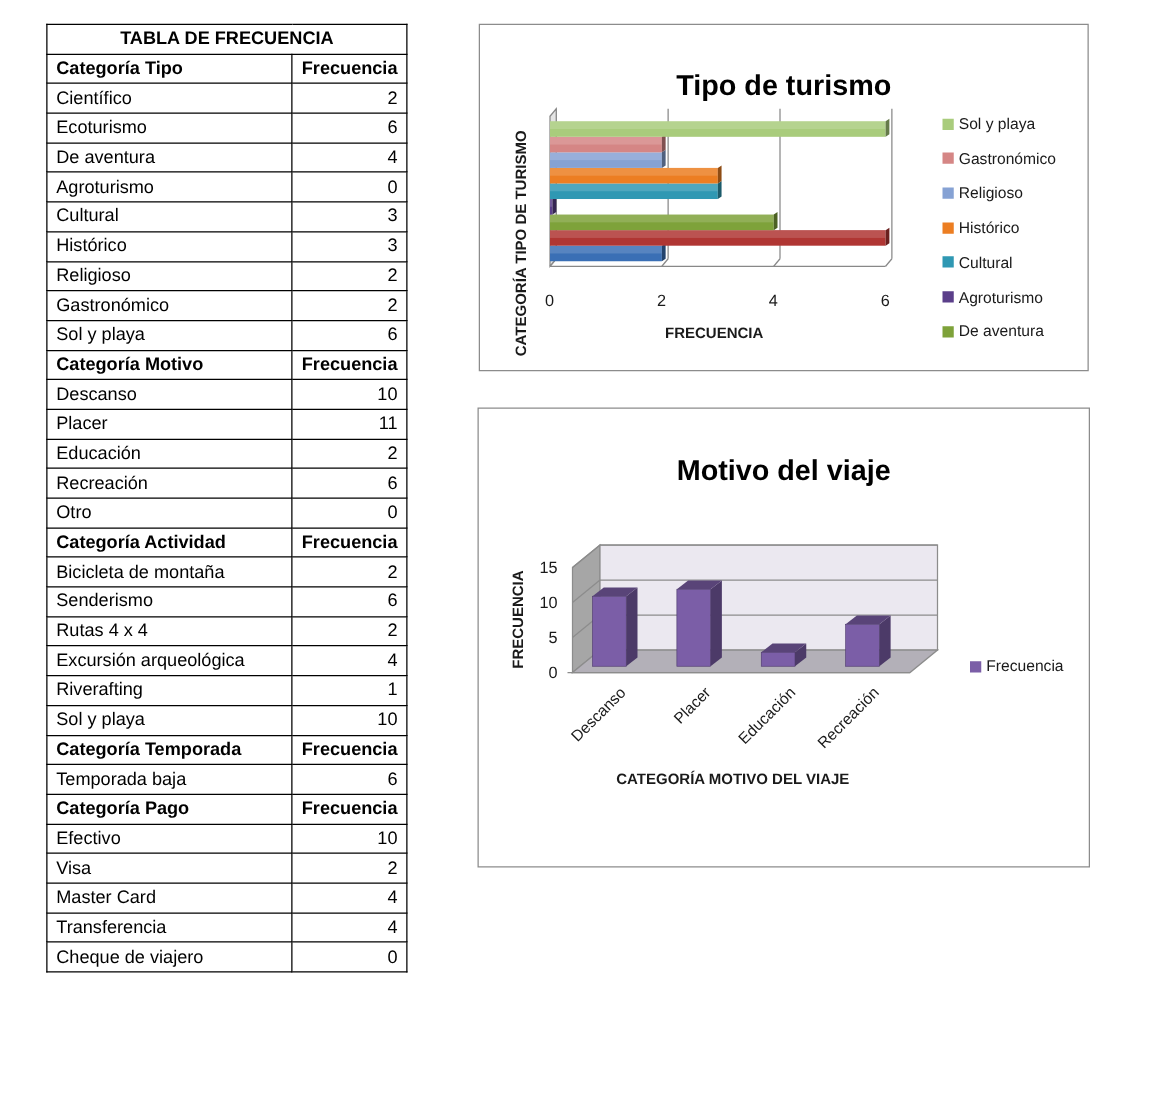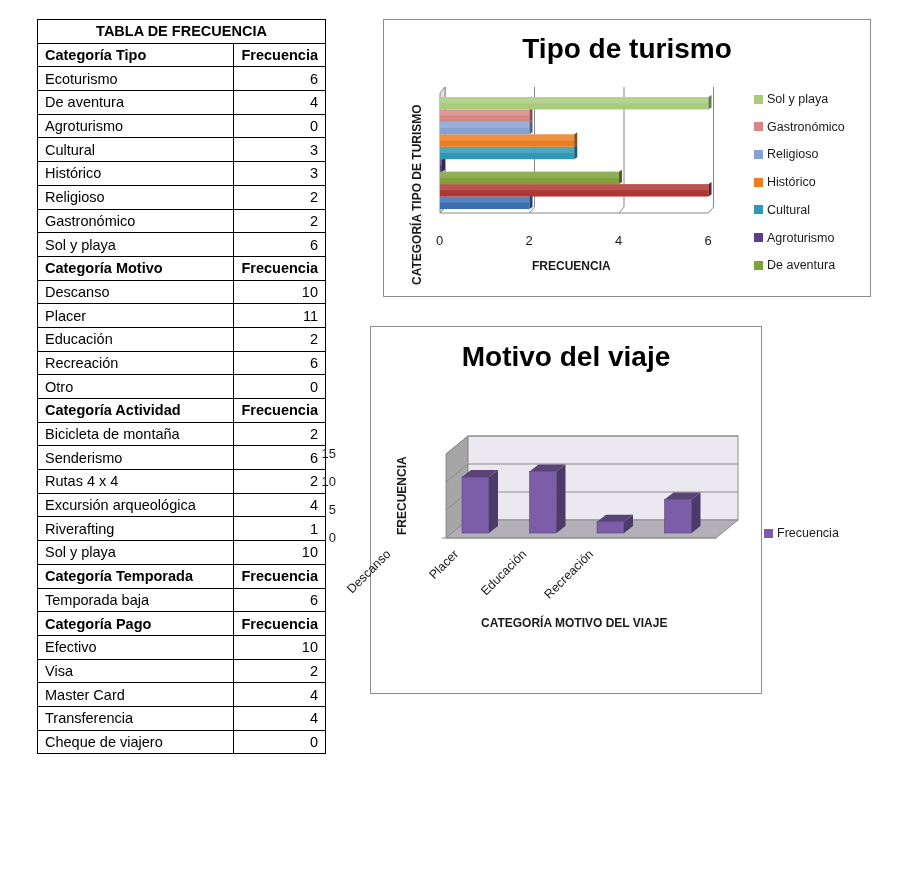--- a/index.html
+++ b/index.html
@@ -5,39 +5,43 @@
   * { box-sizing: border-box; margin: 0; padding: 0; }
   body { width: 921px; height: 895px; background: #ffffff; position: relative; font-family: "Liberation Sans", sans-serif; color: #000; overflow: hidden; }
   .freq-table { position: absolute; left: 37px; top: 19px; width: 289px; border-collapse: collapse; font-size: 14.5px; }
   .freq-table td { border: 1px solid #000; height: 23.7px; padding: 0 7px; line-height: 22px; white-space: nowrap; }
   .freq-table td.num { text-align: right; width: 91px; }
   .freq-table tr.title td { text-align: center; font-weight: bold; }
   .freq-table tr.hdr td { font-weight: bold; }
   .freq-table tr.hdr td.num { text-align: right; }
   .chart-box { position: absolute; background: #fff; border: 1px solid #8c8c8c; }
   #chart1 { left: 383px; top: 19px; width: 488px; height: 278px; }
-  #chart2 { left: 370px; top: 326px; width: 392px; height: 368px; }
-  .chart-title { position: absolute; left: 0; right: 0; text-align: center; font-weight: bold; font-size: 28px; }
+  #chart2 { left: 382px; top: 326px; width: 490px; height: 368px; }
+  .chart-title { position: absolute; left: 0; right: 0; text-align: center; font-weight: bold; font-size: 23px; margin-top: 22px; }
   .axis-label { position: absolute; font-weight: bold; font-size: 12px; white-space: nowrap; color: #1a1a1a; }
   .tick { position: absolute; font-size: 13px; color: #1a1a1a; }
   .legend-item { position: absolute; font-size: 12.5px; display: flex; align-items: center; white-space: nowrap; color: #1a1a1a; }
   .legend-swatch { width: 9px; height: 9px; margin-right: 4px; display: inline-block; }
   svg { position: absolute; left: 0; top: 0; }
 </style>
 </head>
 <body>
 
 <table class="freq-table">
   <tbody id="tbody">
       <tr class="title">
         <td colspan="2">TABLA DE FRECUENCIA</td>
       </tr>
       <tr class="hdr">
         <td>Categoría Tipo</td>
         <td class="num">Frecuencia</td>
+      </tr>
+      <tr>
+        <td>Científico</td>
+        <td class="num">2</td>
       </tr>
       <tr>
         <td>Ecoturismo</td>
         <td class="num">6</td>
       </tr>
       <tr>
         <td>De aventura</td>
         <td class="num">4</td>
       </tr>
       <tr>

